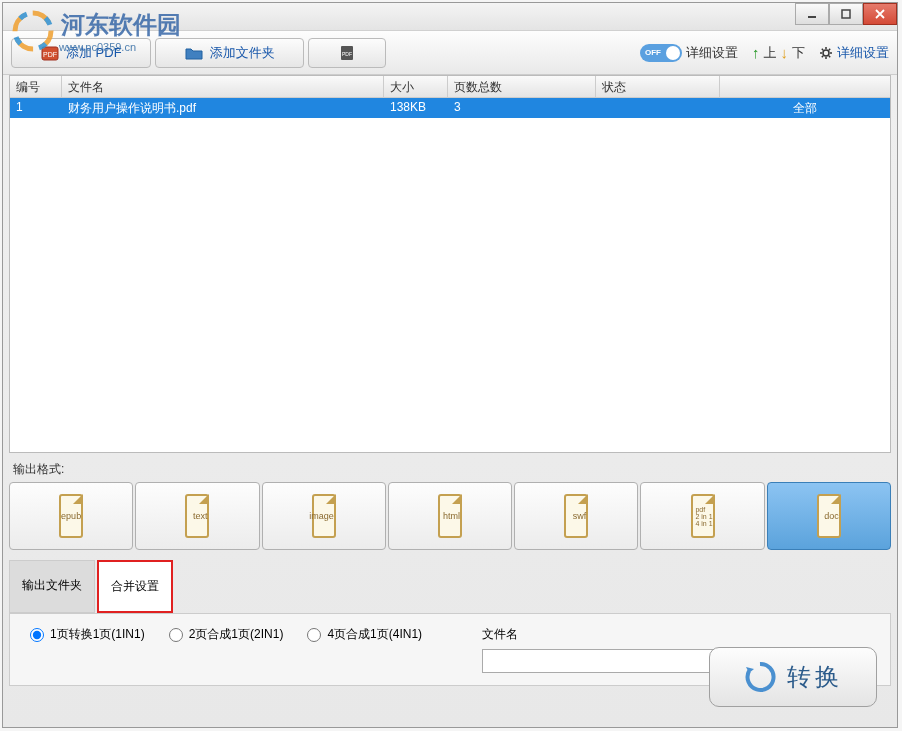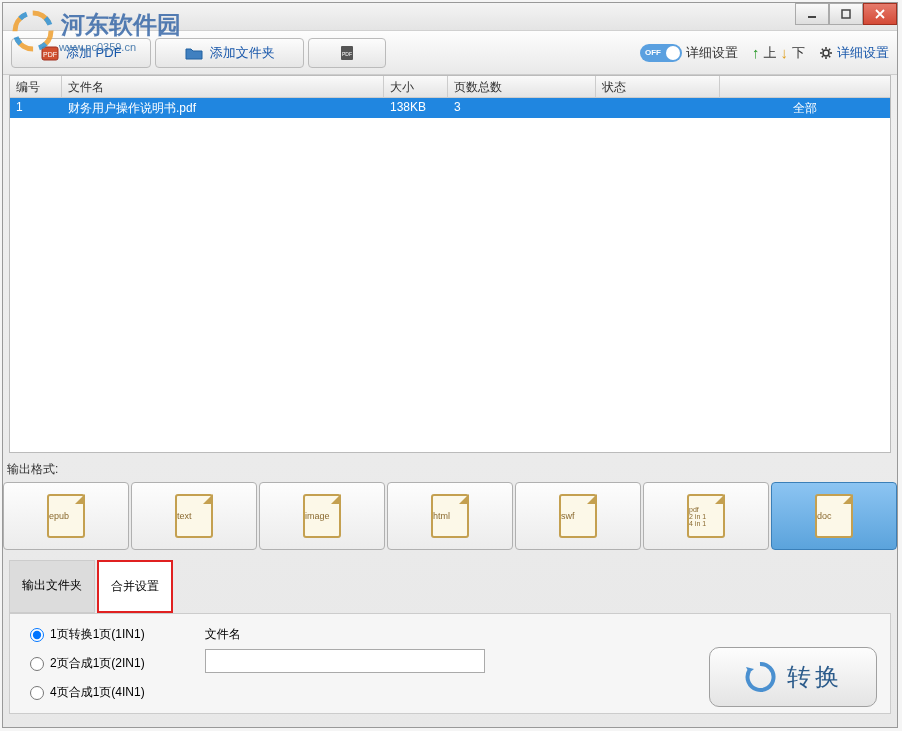--- a/index.html
+++ b/index.html
@@ -38,36 +38,36 @@
     .th-selected { flex: 1; text-align: center; border-right: none; }
     .table-row { display: flex; background: #2086e0; color: #fff; height: 20px; font-size: 12px; }
     .td { padding: 2px 6px; }
     .td-num { width: 52px; }
     .td-name { width: 322px; }
     .td-size { width: 64px; }
     .td-pages { width: 148px; }
     .td-status { width: 124px; }
     .td-selected { flex: 1; text-align: center; }
     
-    .output-format-area { margin: 8px 0 0; }
+    .output-format-area { margin: 8px 6px 0; }
     .section-label { font-size: 12px; color: #333; margin-bottom: 4px; padding-left: 4px; }
     .format-buttons { display: flex; gap: 2px; }
     .format-btn { flex: 1; height: 68px; border: 1px solid #b0b0b0; border-radius: 4px; background: linear-gradient(to bottom, #fdfdfd, #ececec); display: flex; align-items: center; justify-content: center; cursor: pointer; }
     .format-btn.selected { background: linear-gradient(to bottom, #8cc4f2, #5ba3dc); border-color: #3a7fb8; }
-    .file-icon { width: 38px; height: 44px; background: #fcf8e8; border: 2px solid #c4a050; border-radius: 3px 3px 3px 3px; position: relative; display: flex; align-items: center; justify-content: flex-start; font-size: 10px; color: #8a6a30; }
+    .file-icon { width: 24px; height: 44px; background: #fcf8e8; border: 2px solid #c4a050; border-radius: 3px 3px 3px 3px; position: relative; display: flex; align-items: center; justify-content: flex-end; font-size: 10px; color: #8a6a30; }
     .file-icon::before { content: ''; position: absolute; top: -2px; right: -2px; width: 10px; height: 10px; background: linear-gradient(135deg, transparent 48%, #c4a050 52%); }
     .file-icon-text { font-size: 9px; }
     
     .tabs-area { margin: 10px 6px 0; }
     .tabs { display: flex; border-bottom: 1px solid #ccc; }
     .tab { padding: 16px 12px; font-size: 12px; background: #e4e4e4; border: 1px solid #ccc; margin-right: 2px; cursor: pointer; }
     .tab.highlighted { border: 2px solid #e02020; background: #fff; }
     .tab.active { background: #dcdcdc; }
     .tab-content { padding: 12px 20px; display: flex; align-items: flex-start; gap: 60px; border: 1px solid #ccc; border-top: none; background: #f6f6f6; }
-    .radio-group { display: flex; flex-direction: column; gap: 12px; }
+    .radio-group { display: flex; flex-direction: row; gap: 24px; }
     .radio-item { display: flex; align-items: center; gap: 6px; font-size: 12px; }
     .radio-item input { width: 14px; height: 14px; }
     .filename-group { display: flex; flex-direction: column; gap: 6px; }
     .filename-label { font-size: 12px; }
     .filename-input { width: 280px; height: 24px; border: 1px solid #aaa; padding: 0 6px; }
     
     .convert-btn { position: absolute; right: 20px; bottom: 20px; width: 168px; height: 60px; border: 1px solid #a0a0a0; border-radius: 10px; background: linear-gradient(to bottom, #fdfdfd, #e4e4e4); display: flex; align-items: center; justify-content: center; gap: 10px; cursor: pointer; }
     .convert-icon { width: 34px; height: 34px; }
     .convert-text { font-size: 24px; color: #2a5a8a; letter-spacing: 4px; }
     

